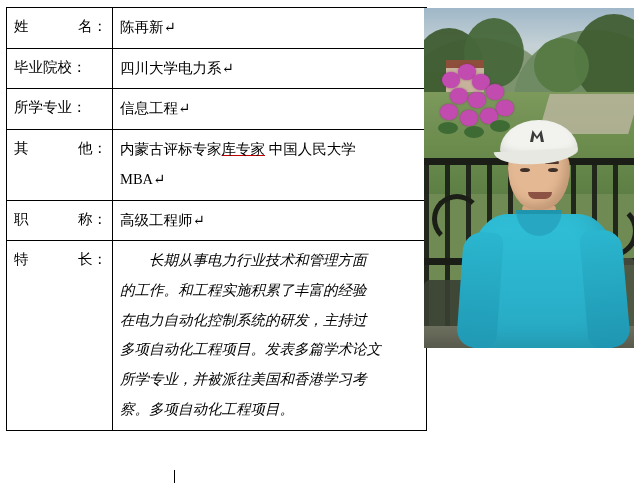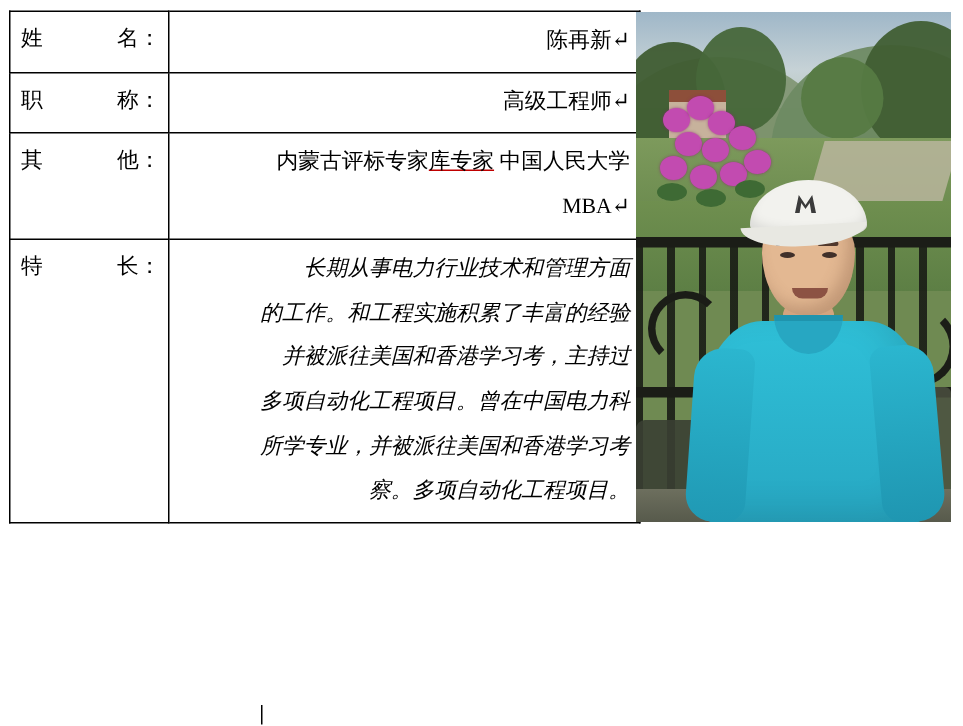--- a/index.html
+++ b/index.html
@@ -53,21 +53,20 @@
   }
   .lbl-plain {
     display: inline-block;
   }
   .value-cell {
     width: 300px;
   }
   .value-cell .para {
     margin: 0;
     line-height: 2.05;
-    text-align: right;
   }
   .indent {
     text-indent: 2em;
   }
   .underline-red {
     text-decoration: underline;
     text-decoration-color: #c00000;
   }
   .skills-cell {
     line-height: 2.18;
@@ -303,51 +302,67 @@
     <tbody>
       <tr>
         <td class="label-cell">
           <span class="lbl-spread">姓</span><span class="lbl-plain">名：</span>
         </td>
         <td class="value-cell">
           <p class="para">陈再新↵</p>
         </td>
       </tr>
 
-
-
-
-      <tr>
-        <td class="label-cell">
-          <span class="lbl-spread">职</span><span class="lbl-plain">称：</span>
+      <tr>
+        <td class="label-cell">
+          <span class="lbl-plain">毕业院校：</span>
         </td>
         <td class="value-cell">
-          <p class="para">高级工程师↵</p>
-        </td>
-      </tr>
+          <p class="para">四川大学电力系↵</p>
+        </td>
+      </tr>
+
+      <tr>
+        <td class="label-cell">
+          <span class="lbl-plain">所学专业：</span>
+        </td>
+        <td class="value-cell">
+          <p class="para">信息工程↵</p>
+        </td>
+      </tr>
+
 
       <tr>
         <td class="label-cell">
           <span class="lbl-spread">其</span><span class="lbl-plain">他：</span>
         </td>
         <td class="value-cell">
           <p class="para"><span>内蒙古评标专家</span><span class="underline-red">库专家</span><span> 中国人民大学</span></p>
           <p class="para">MBA↵</p>
         </td>
       </tr>
 
       <tr>
         <td class="label-cell">
+          <span class="lbl-spread">职</span><span class="lbl-plain">称：</span>
+        </td>
+        <td class="value-cell">
+          <p class="para">高级工程师↵</p>
+        </td>
+      </tr>
+
+      <tr>
+        <td class="label-cell">
           <span class="lbl-spread">特</span><span class="lbl-plain">长：</span>
         </td>
         <td class="value-cell skills-cell">
           <p class="para indent">长期从事电力行业技术和管理方面</p>
           <p class="para">的工作。和工程实施积累了丰富的经验</p>
-          <p class="para">并被派往美国和香港学习考，主持过</p>
-          <p class="para">多项自动化工程项目。曾在中国电力科</p>
+          <p class="para">在电力自动化控制系统的研发，主持过</p>
+          <p class="para">多项自动化工程项目。发表多篇学术论文</p>
           <p class="para">所学专业，并被派往美国和香港学习考</p>
           <p class="para">察。多项自动化工程项目。</p>
         </td>
       </tr>
     </tbody>
   </table>
 
   <div class="photo-frame">
     <div class="photo-canvas">
       <div class="sky"></div>

